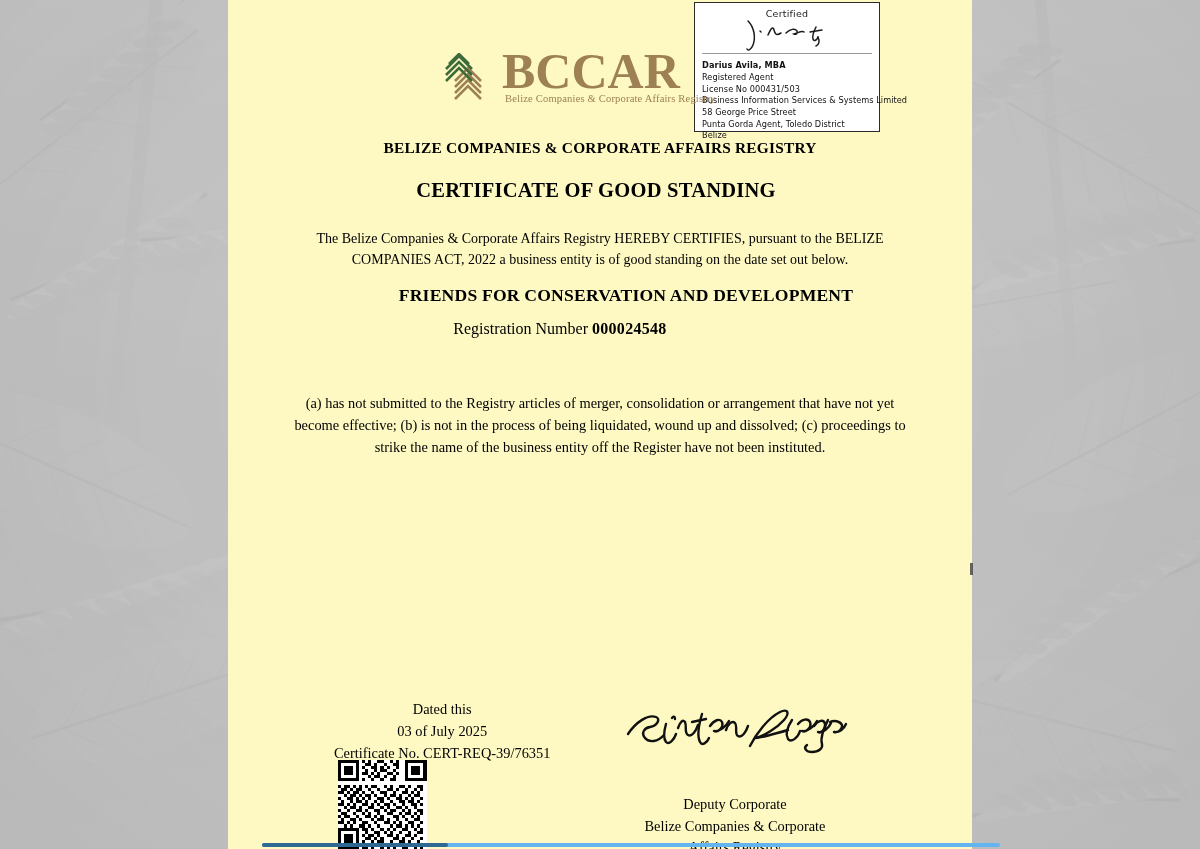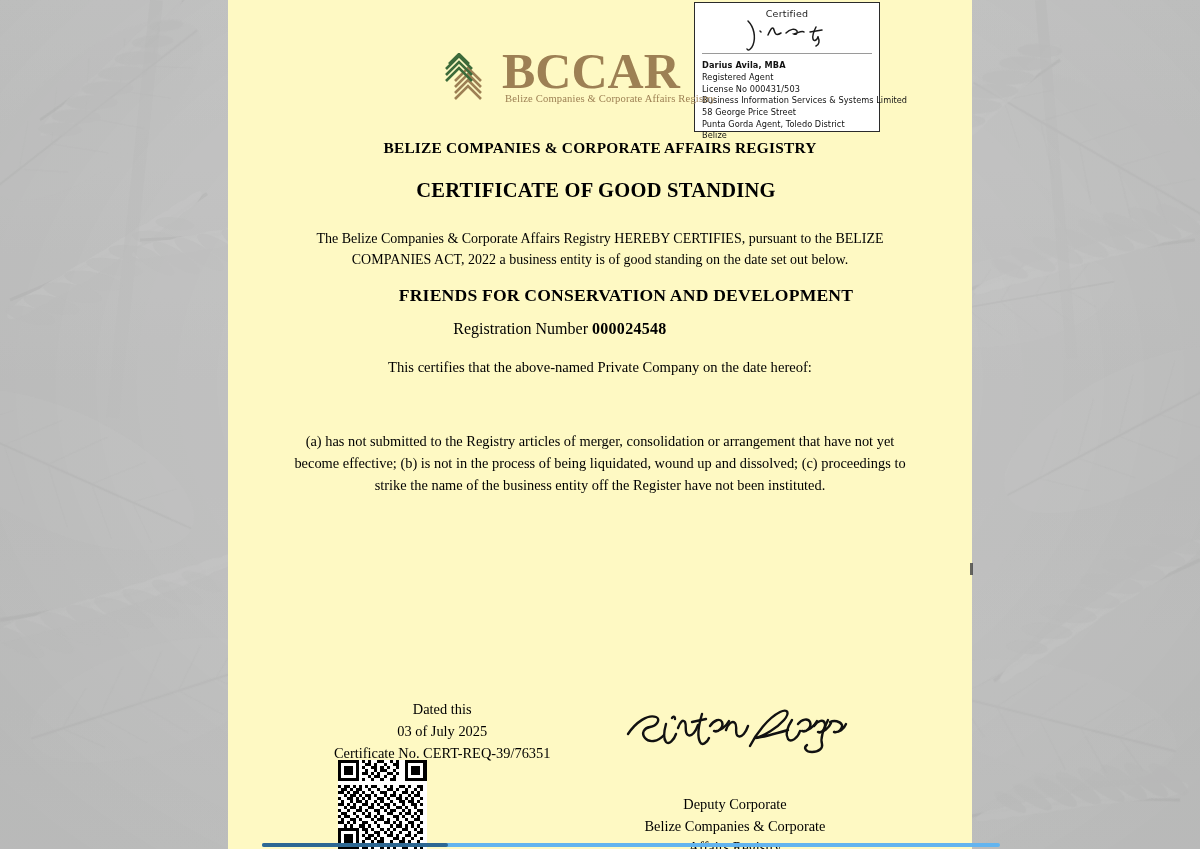--- a/index.html
+++ b/index.html
@@ -149,21 +149,21 @@
     left: 0; top: 320px; width: 664px;
     font-size: 16px;
   }
   #regnum b { font-weight: bold; letter-spacing: .3px; }
   #certifies-line {
     left: 0; top: 359px; width: 744px;
     font-size: 14.6px;
   }
   #clauses {
     left: 62px; top: 393px; width: 620px;
-    font-size: 14.4px; line-height: 1.51; margin-top: 38px;
+    font-size: 14.4px; line-height: 1.51;
   }
 
   
   #datedblk {
     position: absolute;
     left: 106px; top: 699px;
     text-align: center;
     font-size: 14.4px;
     line-height: 1.52;
     color: #000;
@@ -352,21 +352,20 @@
   <div class="blk" id="registry-heading">BELIZE COMPANIES &amp; CORPORATE AFFAIRS REGISTRY</div>
   <div class="blk" id="doc-title">CERTIFICATE OF GOOD STANDING</div>
   <div class="blk" id="preamble">The Belize Companies &amp; Corporate Affairs Registry HEREBY CERTIFIES, pursuant to the BELIZE COMPANIES ACT, 2022 a business entity is of good standing on the date set out below.</div>
   <div class="blk" id="entity-name">FRIENDS FOR CONSERVATION AND DEVELOPMENT</div>
 
   <div class="blk" id="regnum">
     <span>Registration Number</span>
     <b>000024548</b>
   </div>
 
-  <div class="blk" id="certifies-line">This certifies that the above-named Private Company on the date hereof:</div>
   <div class="blk" id="clauses">(a) has not submitted to the Registry articles of merger, consolidation or arrangement that have not yet become effective; (b) is not in the process of being liquidated, wound up and dissolved; (c)  proceedings to strike the name of the business entity off the Register have not been instituted.</div>
 
   <div id="datedblk">
     <div>Dated this</div>
     <div>03 of July 2025</div>
     <div>Certificate No. CERT-REQ-39/76351</div>
   </div>
 
   <div id="qr">
     <svg viewBox="0 0 29 29" shape-rendering="crispEdges" xmlns="http://www.w3.org/2000/svg">

